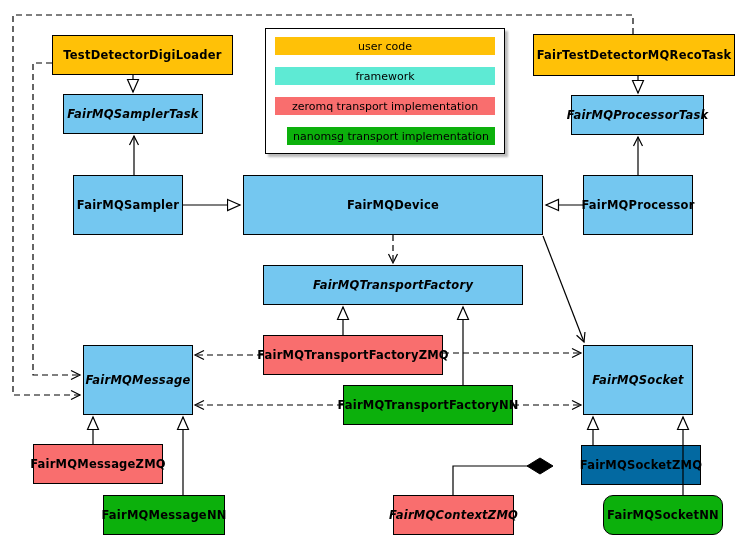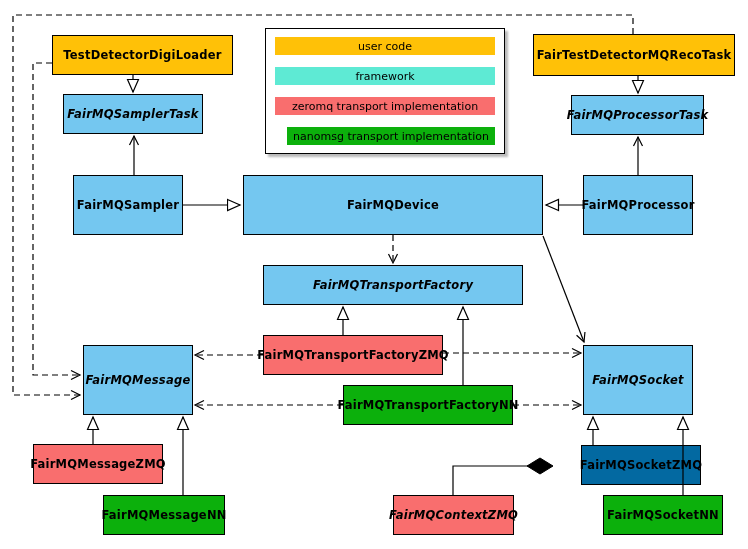--- a/index.html
+++ b/index.html
@@ -50,21 +50,21 @@
   <div class="node" style="left: 583px; top: 175px; width: 110px; height: 60px; background-color: rgb(116, 199, 240);">FairMQProcessor</div>
   <div class="node abstract" style="left: 263px; top: 265px; width: 260px; height: 40px; background-color: rgb(116, 199, 240);">FairMQTransportFactory</div>
   <div class="node" style="left: 263px; top: 335px; width: 180px; height: 40px; background-color: rgb(249, 110, 110);">FairMQTransportFactoryZMQ</div>
   <div class="node" style="left: 343px; top: 385px; width: 170px; height: 40px; background-color: rgb(12, 176, 12);">FairMQTransportFactoryNN</div>
   <div class="node abstract" style="left: 83px; top: 345px; width: 110px; height: 70px; background-color: rgb(116, 199, 240);">FairMQMessage</div>
   <div class="node abstract" style="left: 583px; top: 345px; width: 110px; height: 70px; background-color: rgb(116, 199, 240);">FairMQSocket</div>
   <div class="node" style="left: 33px; top: 444px; width: 130px; height: 40px; background-color: rgb(249, 110, 110);">FairMQMessageZMQ</div>
   <div class="node" style="left: 103px; top: 495px; width: 122px; height: 40px; background-color: rgb(12, 176, 12);">FairMQMessageNN</div>
   <div class="node" style="left: 393px; top: 495px; width: 121px; height: 40px; background-color: rgb(249, 110, 110); font-style: italic;">FairMQContextZMQ</div>
   <div class="node" style="left: 553px; top: 445px; width: 120px; height: 40px; background-color: #0369a1; margin-left: 28px;">FairMQSocketZMQ</div>
-  <div class="node" style="left: 603px; top: 495px; width: 120px; height: 40px; background-color: rgb(12, 176, 12);">FairMQSocketNN</div>
+  <div class="node" style="left: 603px; top: 495px; width: 120px; height: 40px; background-color: rgb(12, 176, 12); border-radius: 10px;">FairMQSocketNN</div>
 
   <svg id="edges" width="748" height="549" viewBox="0 0 748 549">
     <defs>
       <marker id="tri" markerUnits="userSpaceOnUse" markerWidth="16" markerHeight="15" refX="13.5" refY="7" orient="auto">
         <path d="M1,1.5 L13.5,7 L1,12.5 Z" fill="#fff" stroke="#000" stroke-width="1.2"></path>
       </marker>
       <marker id="vee" markerUnits="userSpaceOnUse" markerWidth="14" markerHeight="15" refX="11" refY="7" orient="auto">
         <path d="M2,2.5 L11,7 L2,11.5" fill="none" stroke="#000" stroke-width="1.2"></path>
       </marker>
     </defs>

